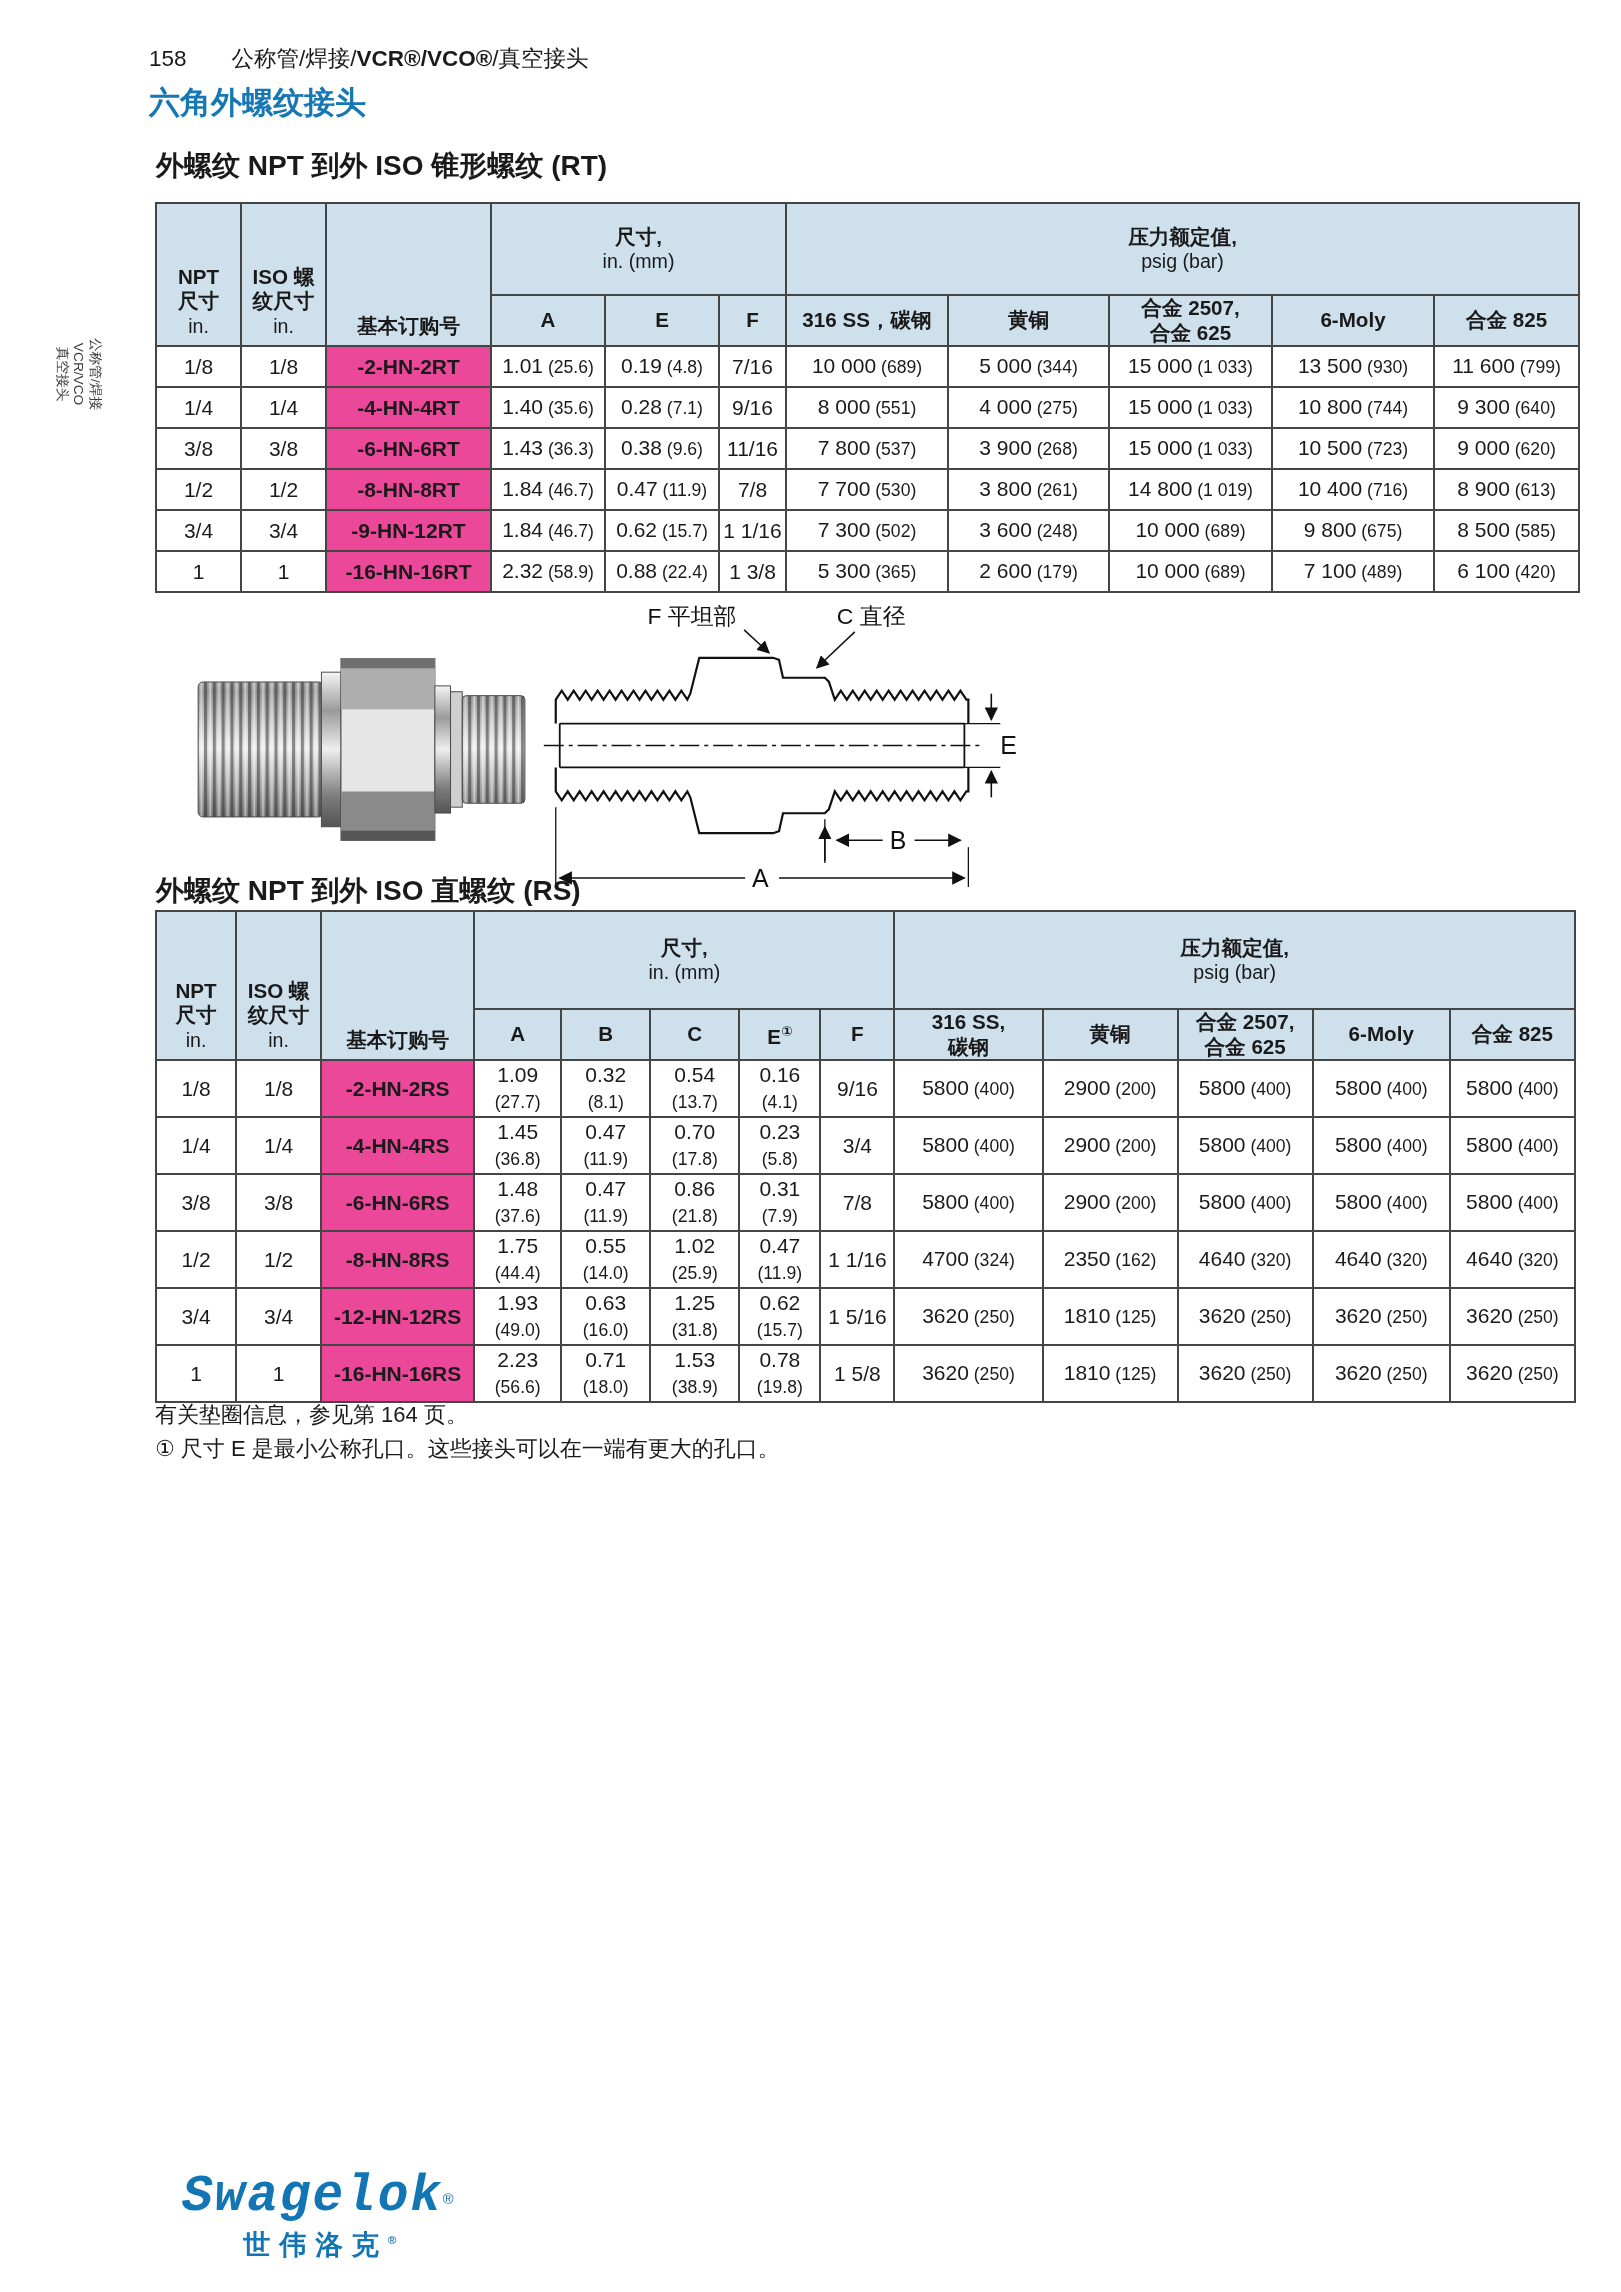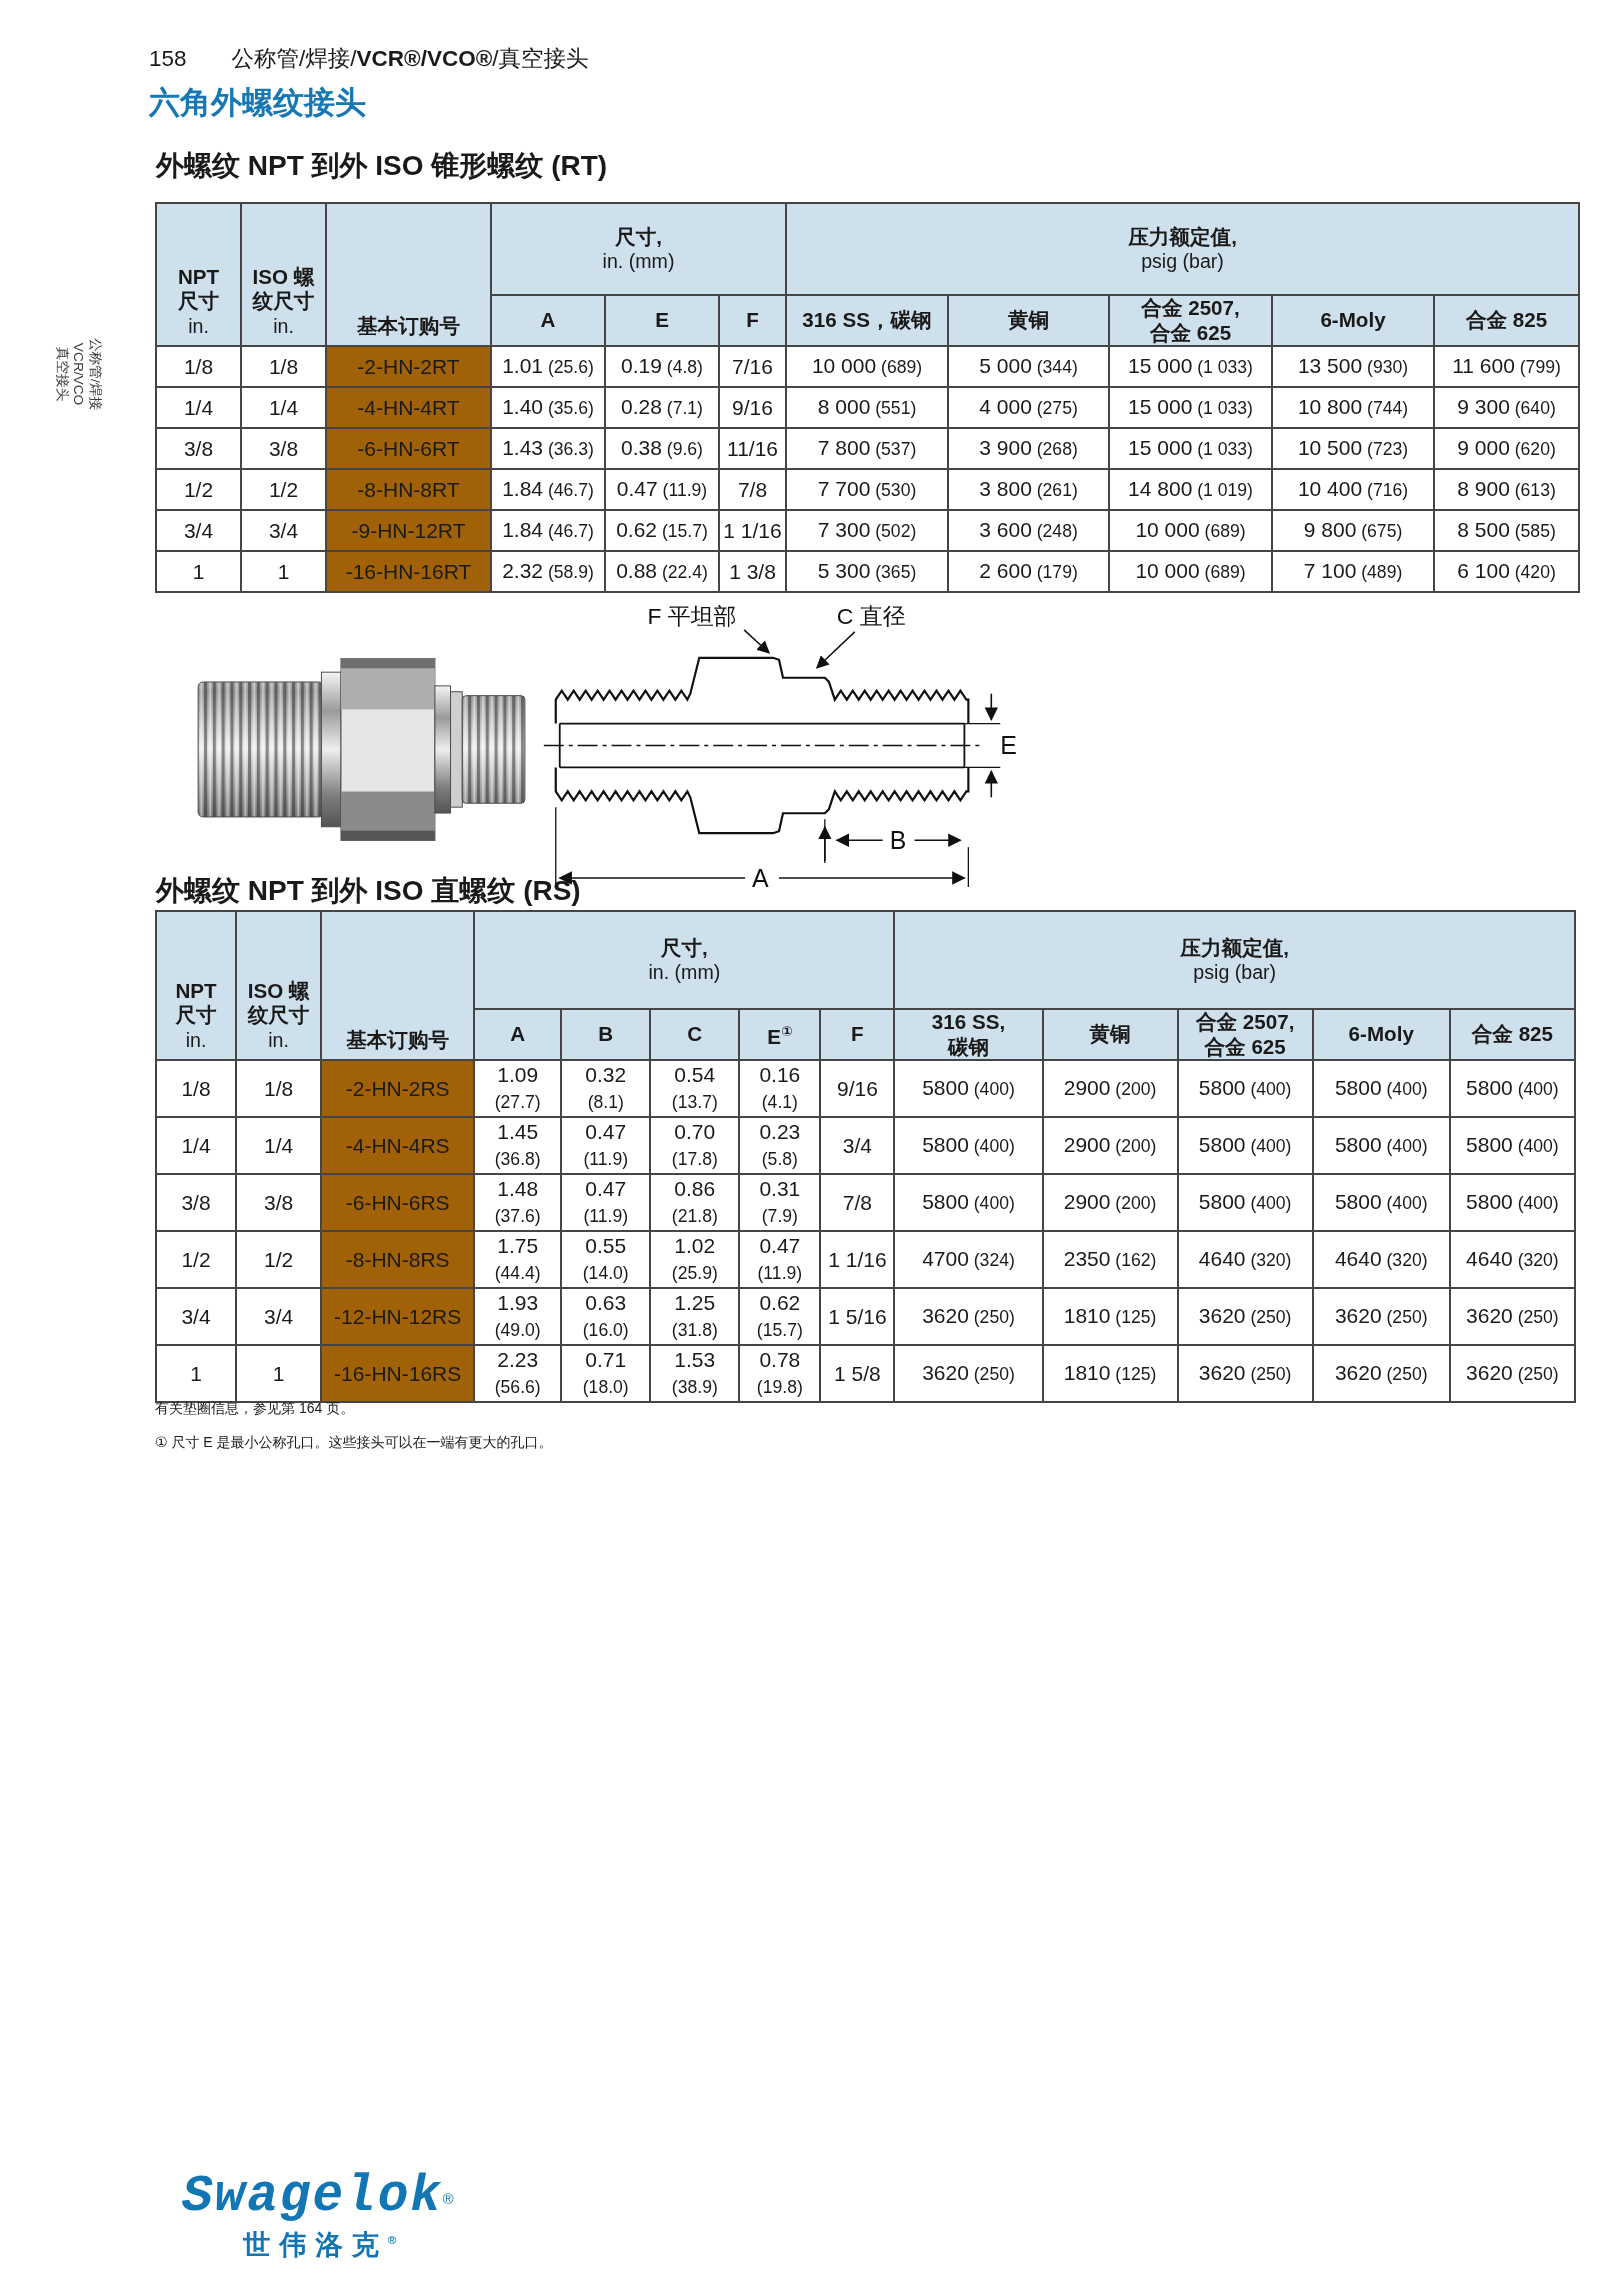--- a/index.html
+++ b/index.html
@@ -25,28 +25,28 @@
   #t2{top:910px;width:1421px;}
   .t th,.t td{border:2px solid #454545;padding:0 2.9px;text-align:center;white-space:nowrap;overflow:hidden;}
   .t th{background:#cfe0ed;font-weight:bold;font-size:20.6px;line-height:24.5px;vertical-align:middle;}
   .t thead tr.grp-row{height:92px;}
   #t2 thead tr.grp-row{height:98px;}
   .t thead tr.sub-row{height:49px;}
   #t2 thead tr.sub-row{height:42px;}
   .t th.hl{vertical-align:bottom;padding-bottom:6.9px;}
   .t .nb{font-weight:normal;font-size:19.6px;}
   .t td{font-size:21px;background:#fff;line-height:25.5px;}
-  .t tbody td:nth-child(3){background:#a16207;}
+  .t tbody td:nth-child(3){background:#ec4899;font-weight:bold;}
   #t1 tbody tr{height:41px;}
   #t2 tbody tr{height:57px;}
   .paren{font-size:17.6px;}
   sup.fn{font-size:13.7px;}
 
   
-  .footnote{position:absolute;left:155px;font-size:14px;}
+  .footnote{position:absolute;left:155px;font-size:22px;}
   #fn1{top:1400px;}
   #fn2{top:1434px;}
 
   
   .photo{position:absolute;left:186px;top:635px;}
   .drawing{position:absolute;left:537px;top:596px;}
   .drawing text{font-family:"Liberation Sans","DejaVu Sans",sans-serif;fill:#111;}
 
   
   .logo{position:absolute;left:182px;top:2168px;color:#1376b4;}

